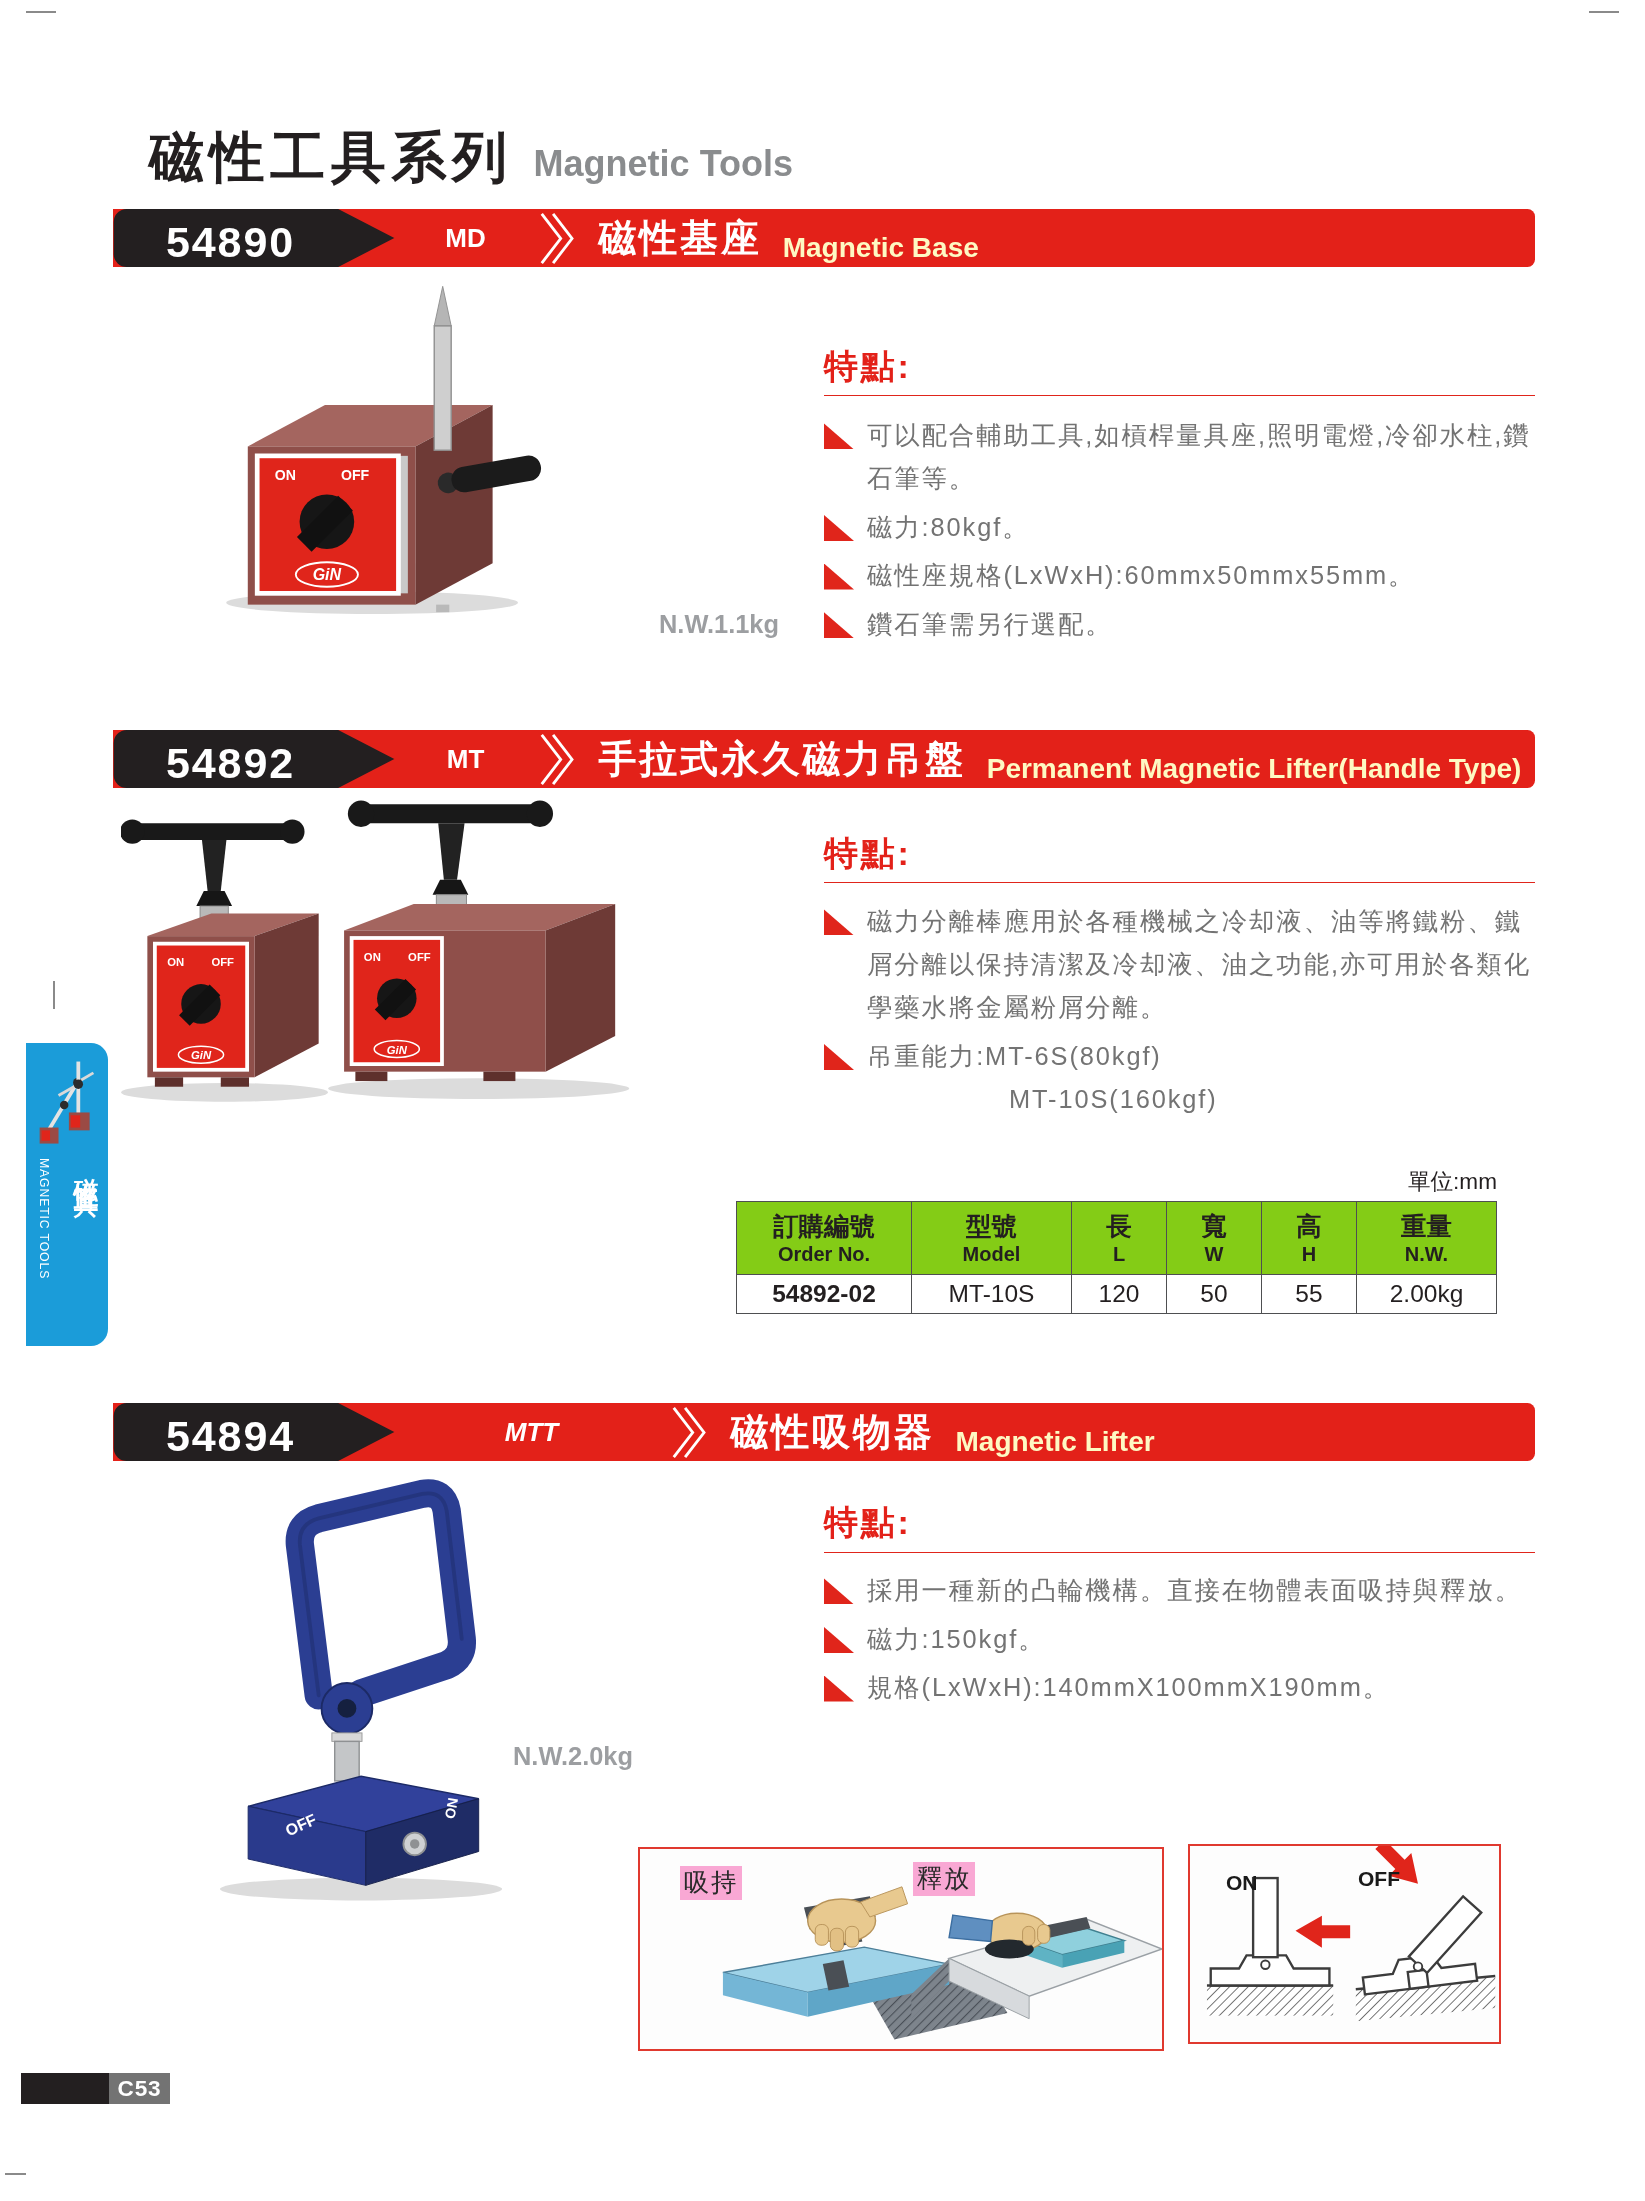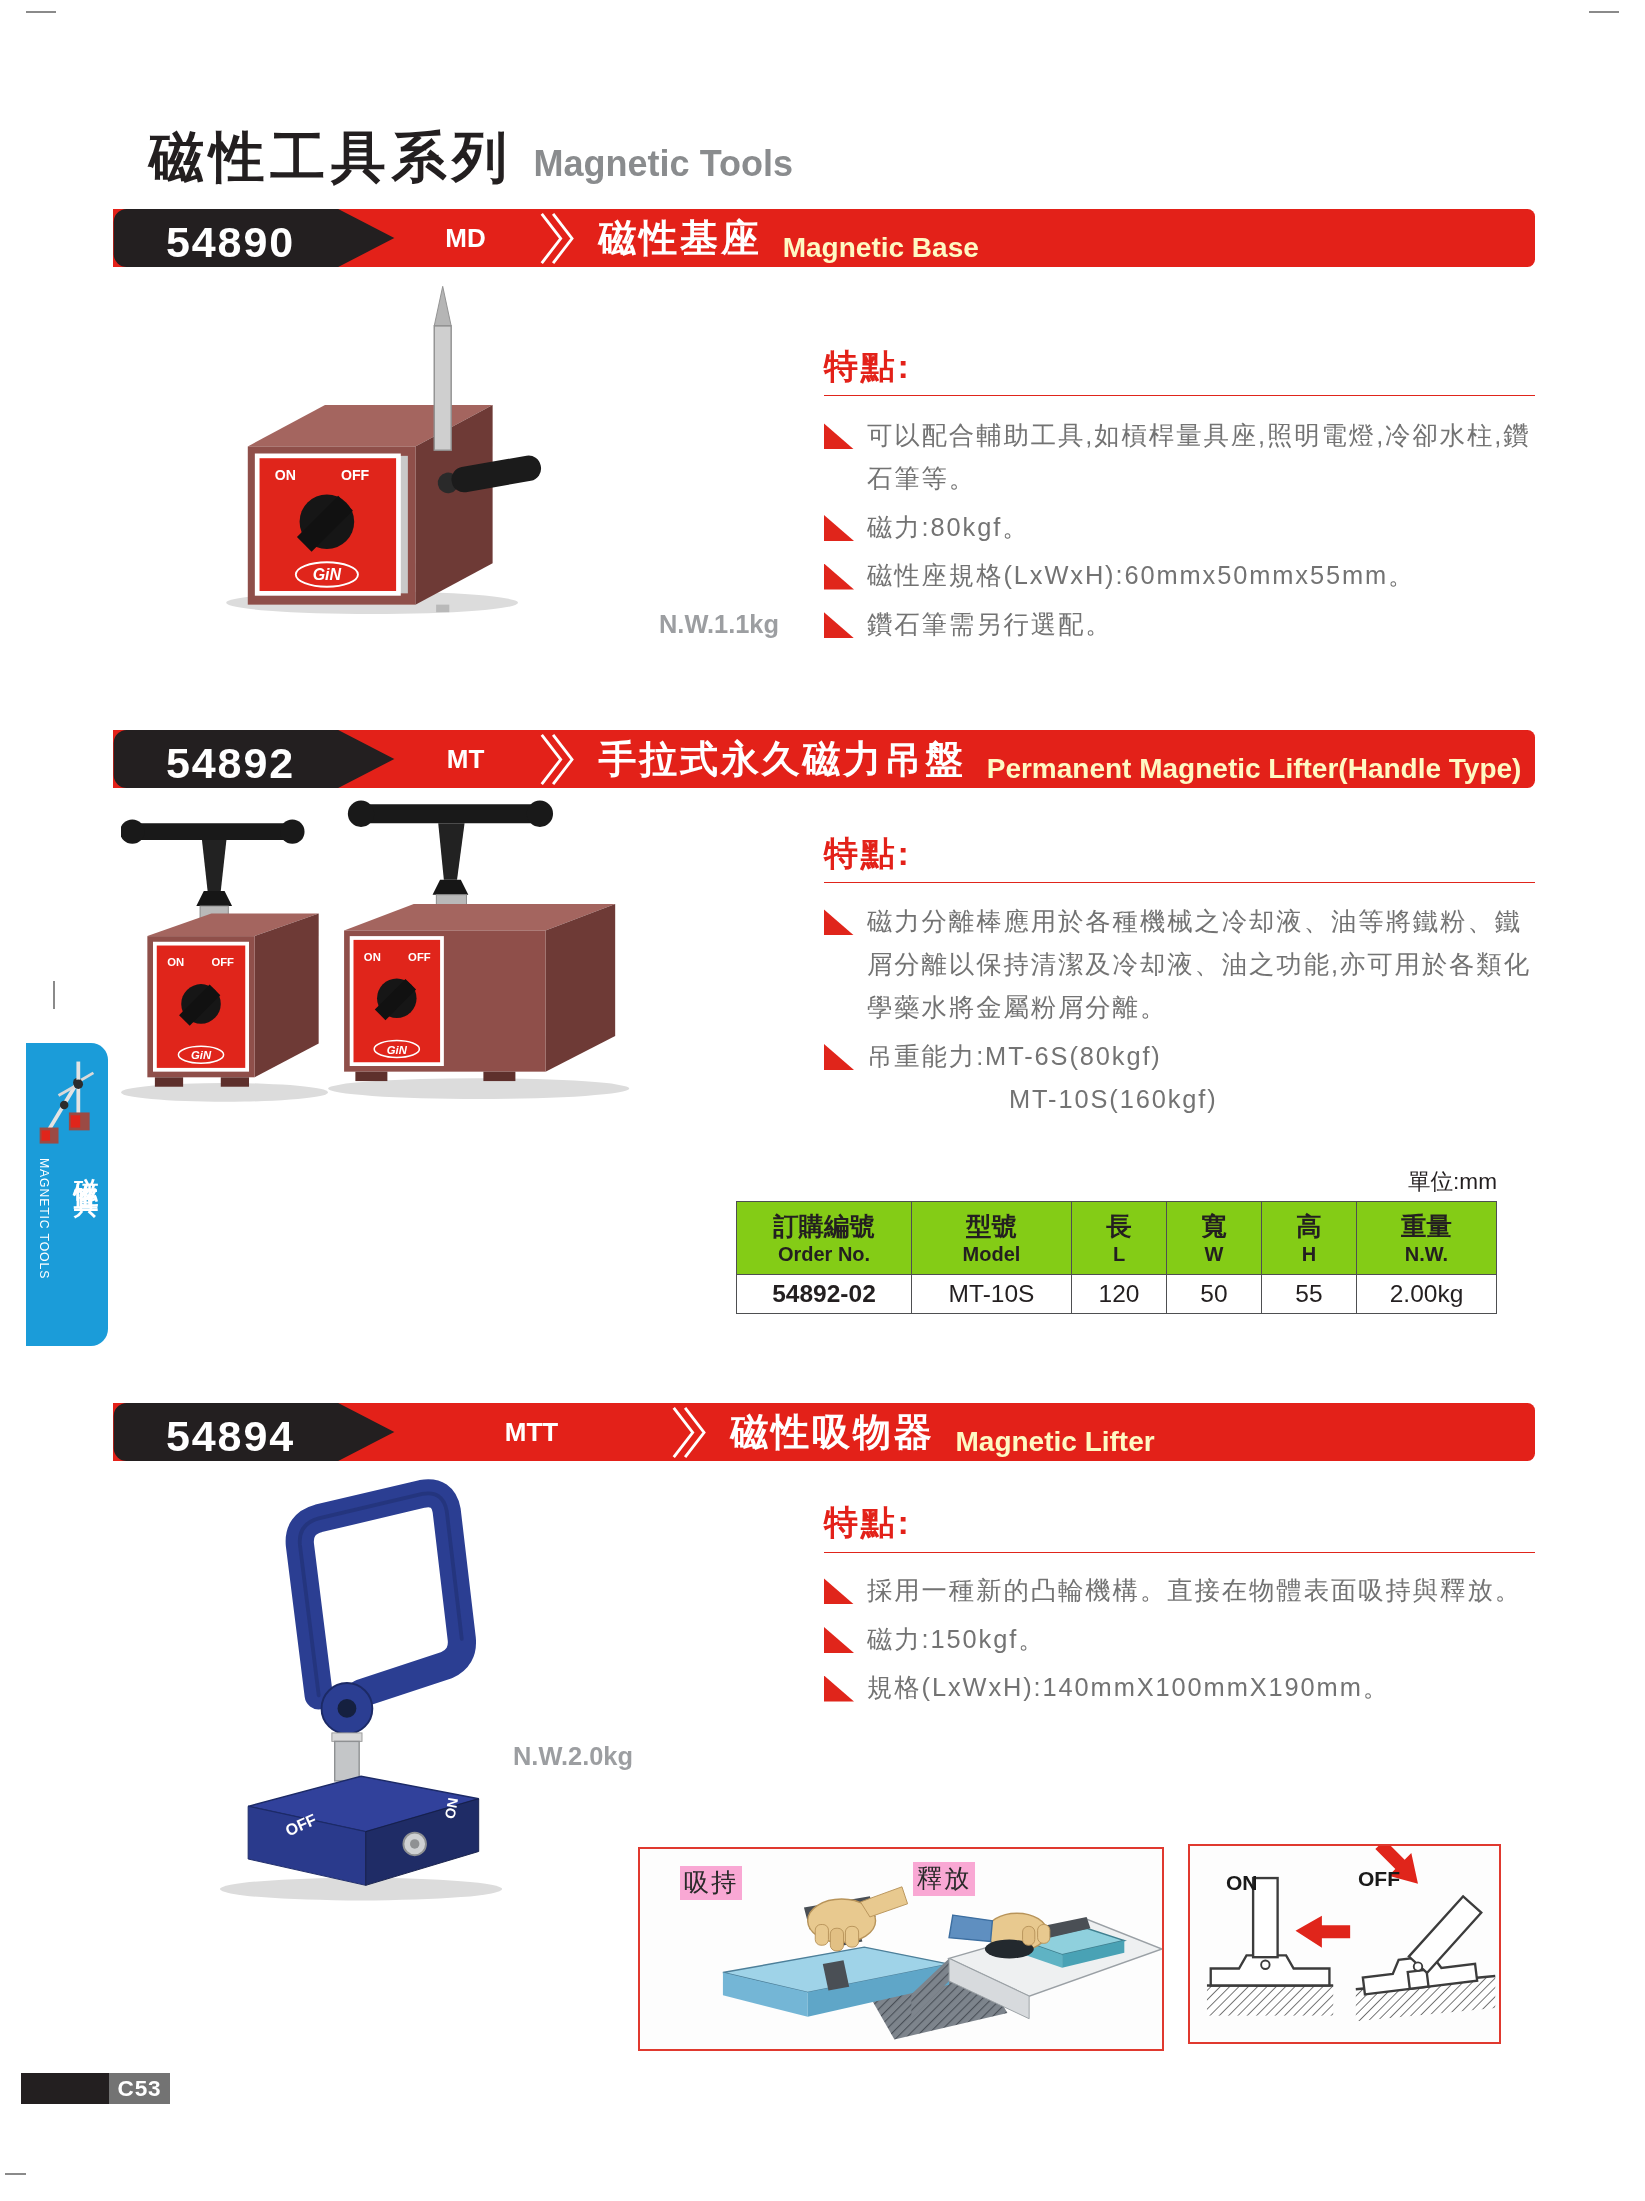--- a/index.html
+++ b/index.html
@@ -17,21 +17,21 @@
 
   
   .banner{position:absolute;left:113px;width:1422px;height:58px;background:#e32119;
           border-radius:0 7.5px 7.5px 0;display:flex;align-items:center;}
   .badge{position:relative;width:282px;height:58px;flex:0 0 282px;}
   .badge svg{position:absolute;left:0;top:0;}
   .badge .num{position:absolute;left:0;top:0;width:235px;height:66px;display:flex;align-items:center;
               justify-content:center;color:#fff;font-size:43px;font-weight:bold;letter-spacing:1.9px;}
   .code{color:#fff;font-size:26px;font-weight:bold;text-align:center;}
   .banner .code-box{flex:0 0 141px;text-align:center;}
-  .banner.b3 .code-box{flex:0 0 273px;}
+  .banner.b3 .code-box{flex:0 0 273px;font-style:italic;}
   .chev{flex:0 0 38px;height:53px;}
   .bname{display:flex;align-items:flex-end;gap:21px;margin-left:24.5px;white-space:nowrap;}
   .bname .zh{color:#fff;font-size:38px;font-weight:bold;letter-spacing:2.8px;}
   .bname .en{color:#fef9c3;font-size:28px;font-weight:bold;}
 
   
   .feat-title{position:absolute;left:824px;font-size:34px;font-weight:bold;color:#e32119;letter-spacing:2.8px;}
   .feat-rule{position:absolute;left:824px;width:711px;height:0;border-bottom:1.9px solid #e0251b;}
   .features{position:absolute;left:824px;width:714px;}
   .feature{margin-bottom:5.6px;}

